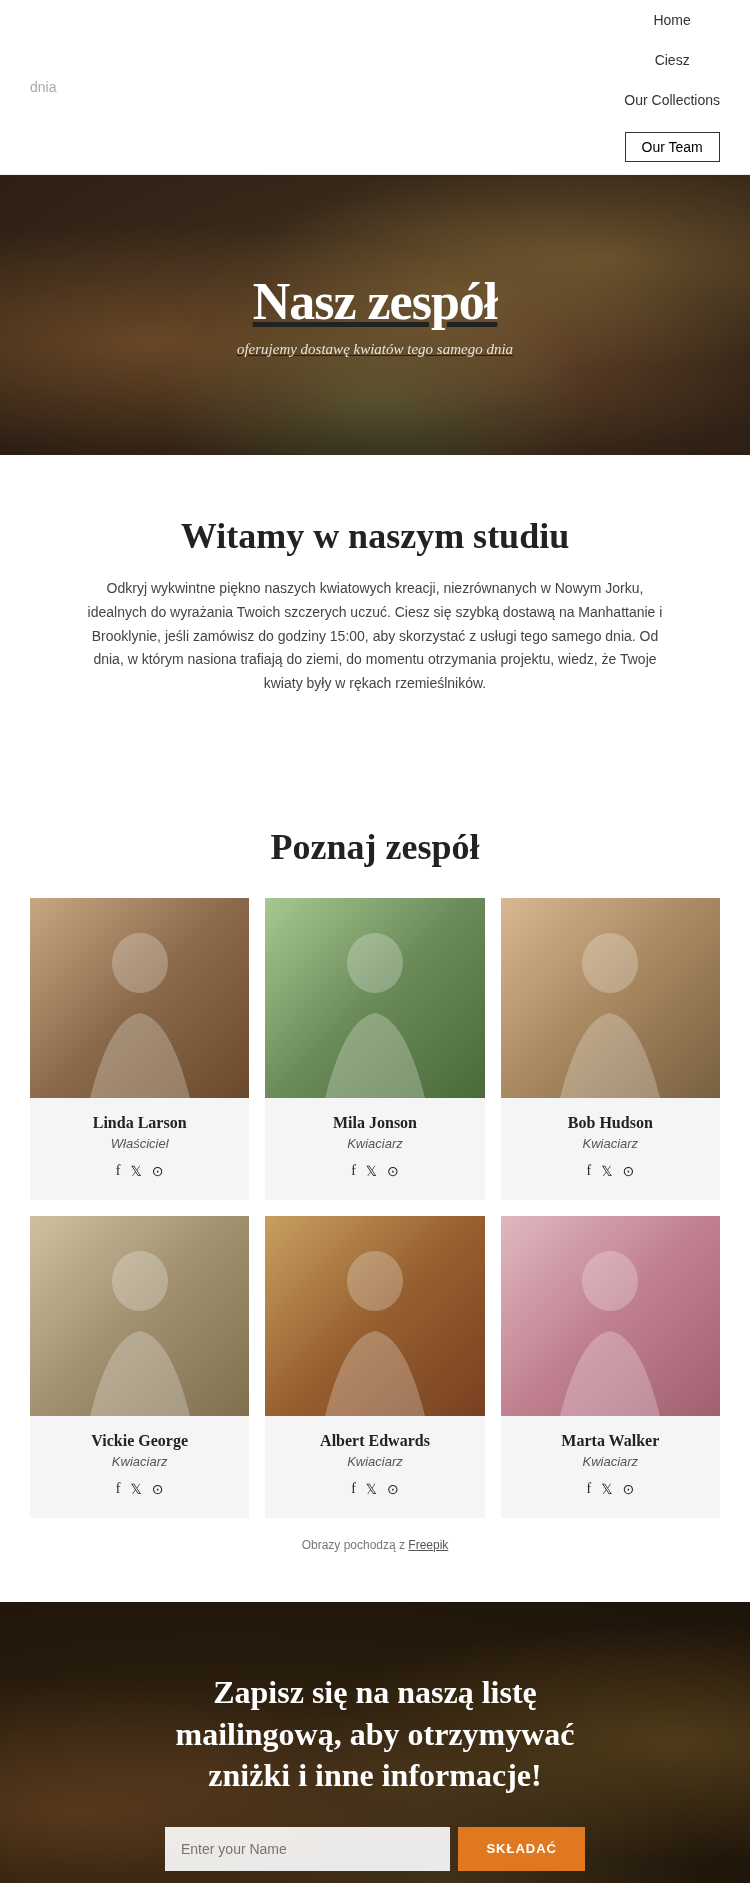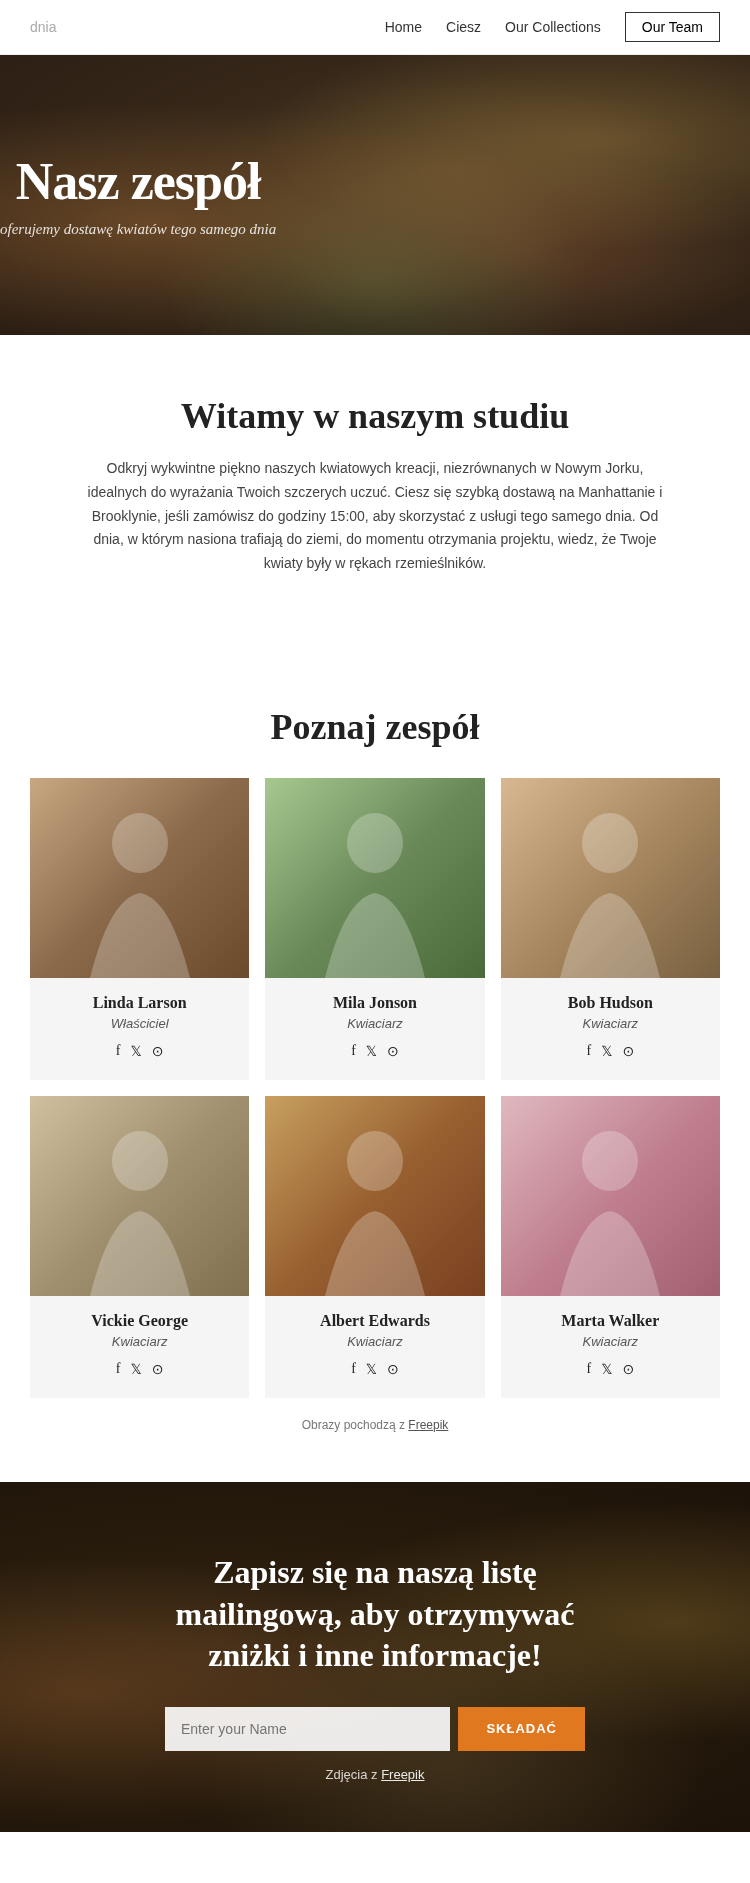--- a/index.html
+++ b/index.html
@@ -5,32 +5,32 @@
     * { margin: 0; padding: 0; box-sizing: border-box; }
     body { font-family: Georgia, 'Times New Roman', serif; color: #222; background: #fff; width: 750px; }
 
     
     nav {
       display: flex; align-items: center; justify-content: space-between;
       padding: 12px 30px; border-bottom: 1px solid #eee;
       background: #fff; position: relative; z-index: 10;
     }
     .nav-logo { color: #aaa; font-size: 14px; font-family: sans-serif; }
-    .nav-links { display: flex; align-items: center; gap: 24px; }
+    .nav-links { display: flex; align-items: center; gap: 24px; flex-direction: column; }
     .nav-links a { text-decoration: none; color: #333; font-size: 14px; font-family: sans-serif; }
     .nav-btn {
       border: 1.5px solid #333; padding: 6px 16px;
       background: transparent; cursor: pointer; font-size: 14px; font-family: sans-serif;
     }
 
     
     .hero {
       position: relative; height: 280px; overflow: hidden;
       background: linear-gradient(rgba(40,30,20,0.55), rgba(40,30,20,0.55));
-      display: flex; align-items: flex-start; justify-content: center; flex-direction: column;
+      display: flex; align-items: center; justify-content: center; flex-direction: column; text-decoration: underline;
     }
     .hero-bg {
       position: absolute; inset: 0; z-index: 0;
       background: 
         linear-gradient(rgba(40,30,20,0.55), rgba(40,30,20,0.55)),
         radial-gradient(ellipse at 60% 40%, #8a6a3a 0%, #4a3520 40%, #2a1a10 100%);
     }
     
     .hero-bg::before {
       content: '';

